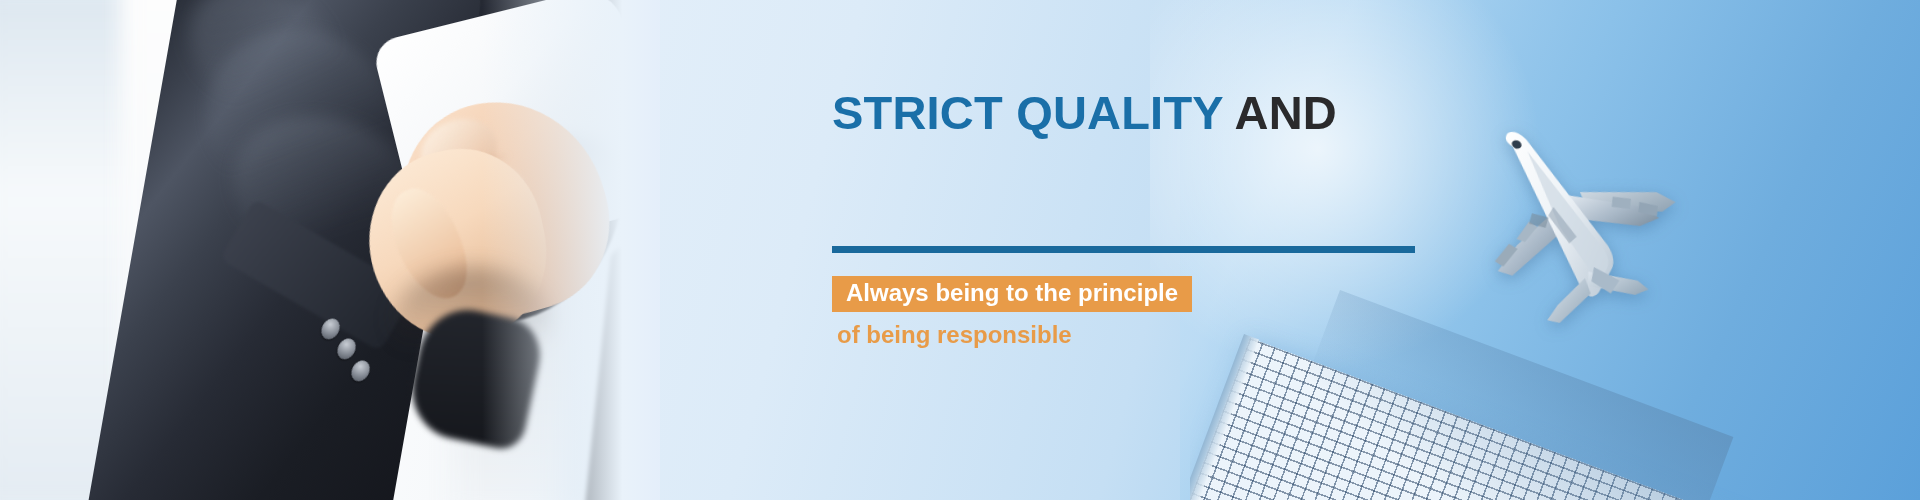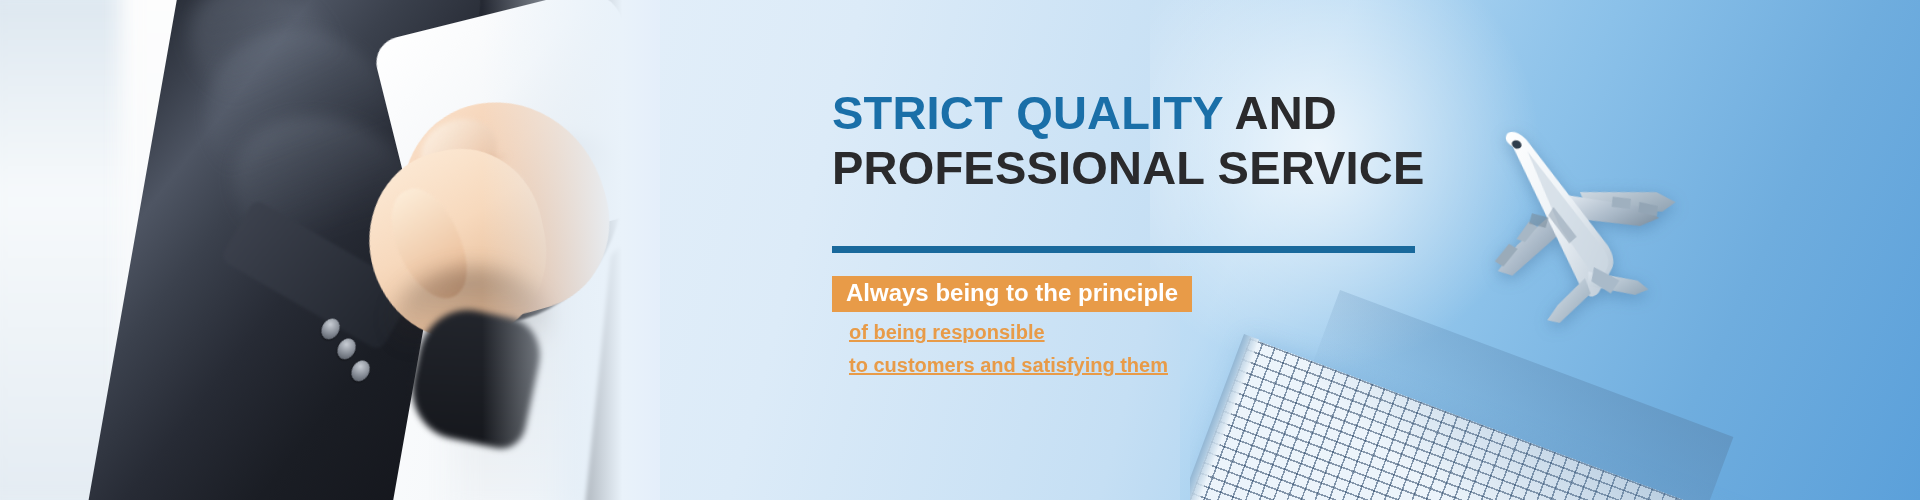--- a/index.html
+++ b/index.html
@@ -241,26 +241,25 @@
   .tag-hi {
     position:absolute; left:0; top:276px;
     background:#e89b48;
     color:#ffffff;
     font-size:24px; font-weight:bold;
     padding:4px 14px 6px 14px;
     white-space:nowrap;
     line-height:1.08;
   }
   .tag-line {
-    position:absolute; left:17px;
+    position:absolute; left:5px;
     color:#e89b48;
-    font-size:20px; font-weight:bold;
+    font-size:24px; font-weight:bold;
     white-space:nowrap;
     line-height:1.08;
-    text-decoration:underline;
   }
   .tag-2 { top:322px; }
   .tag-3 { top:355px; }
 </style>
 </head>
 <body>
 
 <div class="banner">
 
   <div class="sky"></div>
@@ -356,23 +355,21 @@
     <div class="dark-gap"></div>
     <div class="right-sleeve-dark"></div>
 
     <div class="photo-fade"></div>
   </div>
 
   <div class="content">
 
     <h1 class="headline">
       <span class="hl-line"><span class="hl-blue">STRICT QUALITY</span><span class="hl-dark"> AND</span></span>
-      <span class="hl-line hl-dark">PROFESSIONAL SERVICE</span>
     </h1>
 
     <div class="rule"></div>
 
     <div class="tag-hi">Always being to the principle</div>
     <div class="tag-line tag-2">of being responsible</div>
-    <div class="tag-line tag-3">to customers and satisfying them</div>
 
   </div>
 </div>
 
 </body></html>

